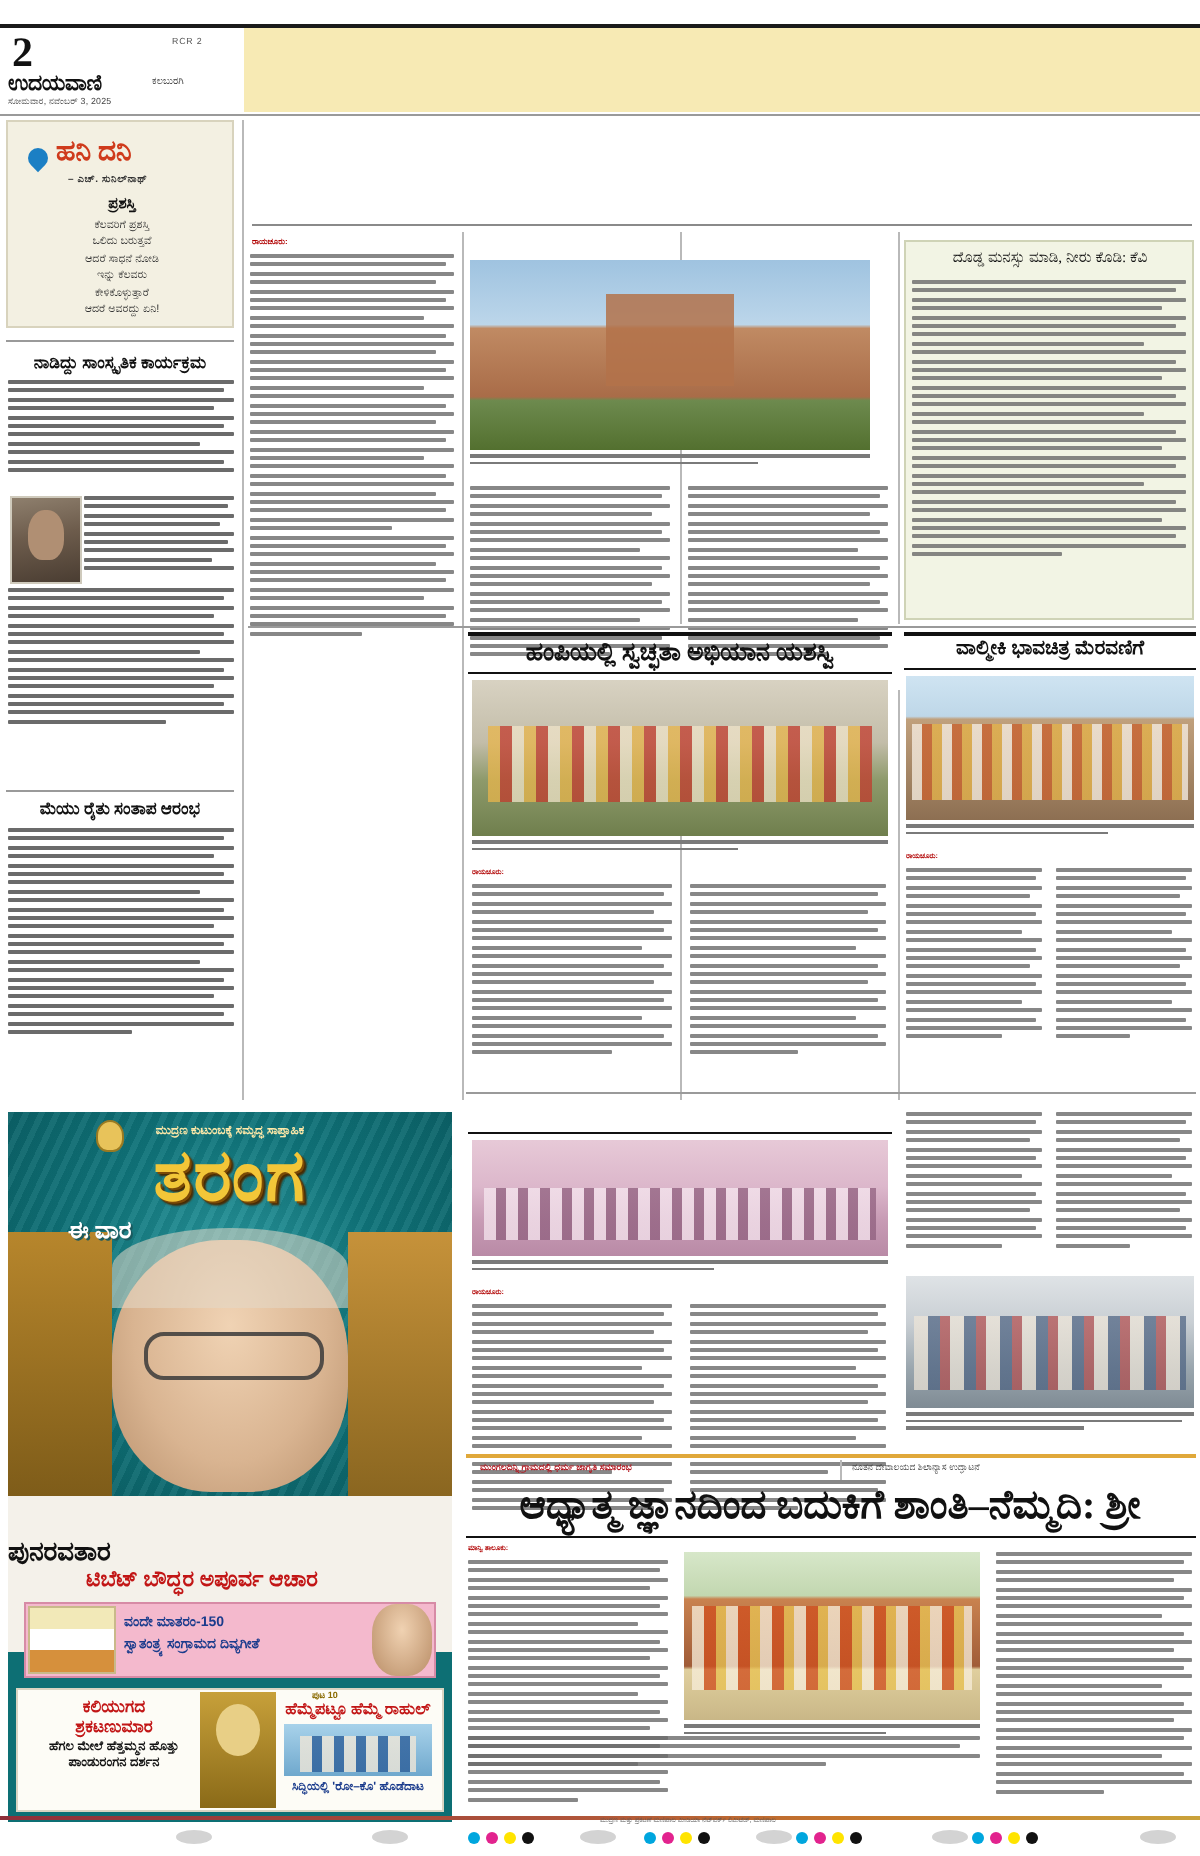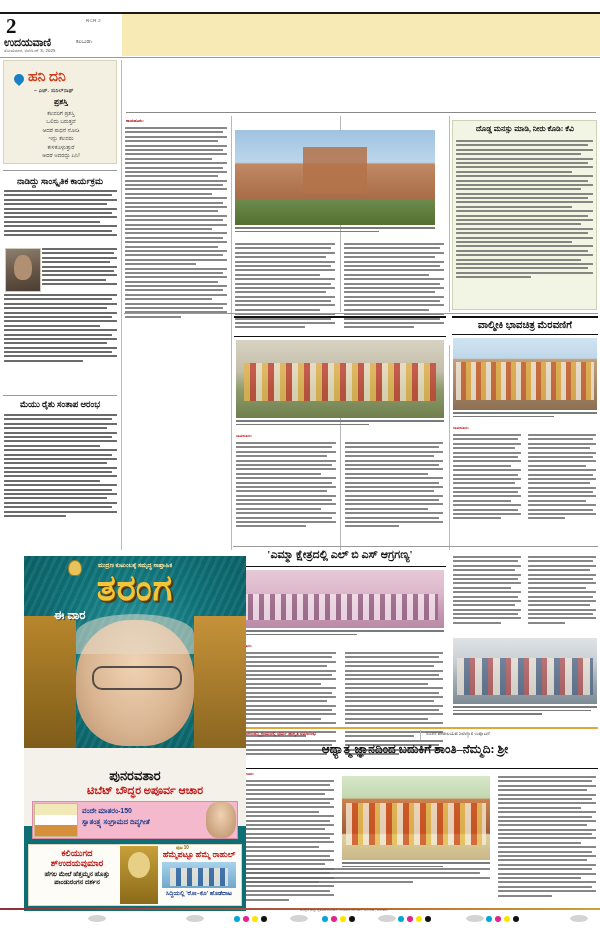--- a/index.html
+++ b/index.html
@@ -85,47 +85,47 @@
   .sec-rule-top{position:absolute;height:2px;background:#111;}
   .sec-rule-bot{position:absolute;height:1px;background:#111;}
 
   
   .lead-hl{position:absolute;left:126px;top:60px;width:470px;text-align:center;
            font-family:"Liberation Serif",serif;font-weight:bold;font-size:22px;line-height:26px;color:#111;letter-spacing:-.2px;}
   .lead-sub{position:absolute;left:126px;top:99px;width:470px;text-align:center;font-size:7.6px;font-weight:bold;color:#111;letter-spacing:-.1px;}
   .lead-subrule{position:absolute;left:126px;top:112px;width:470px;height:1px;background:#8a8a8a;}
 
   .box-tint{position:absolute;background:#f2f4e4;border:1px solid #cfd3b6;box-sizing:border-box;}
-  .box-title{position:absolute;font-family:"Liberation Serif",serif;font-weight:bold;color:#111;}
-
-  
-  .ad{position:absolute;left:4px;top:556px;width:222px;height:355px;background:#0d6f74;overflow:hidden;margin-left:20px;}
+  .box-title{position:absolute;font-family:"Liberation Serif",serif;font-weight:normal;color:#111;}
+
+  
+  .ad{position:absolute;left:4px;top:556px;width:222px;height:355px;background:#0d6f74;overflow:hidden;}
   .ad-top{position:absolute;left:0;top:0;width:222px;height:192px;
      background:radial-gradient(ellipse at 50% 42%,#2b9aa0 0%,#10757b 45%,#0a5c62 100%);}
   .ad-top:before{content:"";position:absolute;left:0;top:0;width:100%;height:100%;
      background:repeating-linear-gradient(115deg,rgba(255,255,255,.05) 0 3px,rgba(0,0,0,.05) 3px 7px);}
   .ad-kicker{position:absolute;left:0;top:6px;width:222px;text-align:center;font-size:6px;font-weight:bold;color:#ffe9a8;}
   .ad-emblem{position:absolute;left:44px;top:4px;width:12px;height:14px;border-radius:50% 50% 40% 40%;background:#e8c35a;border:1px solid #9a7a22;}
   .ad-logo{position:absolute;left:0;top:13px;width:222px;text-align:center;
      font-family:"Liberation Serif",serif;font-weight:bold;font-size:36px;line-height:38px;
      color:#f2c638;text-shadow:1px 1px 0 #7a4a07,2px 2px 1px #4a2a02;letter-spacing:1px;}
   .ad-week{position:absolute;left:30px;top:52px;font-family:"Liberation Serif",serif;font-weight:bold;font-size:12px;color:#ffffff;text-shadow:1px 1px 0 #1a5a5f;}
   .ad-face{position:absolute;left:52px;top:64px;width:118px;height:126px;border-radius:46% 46% 42% 42%;
      background:radial-gradient(ellipse at 50% 34%,#f0d3b4 0%,#d9b491 58%,#b8906c 100%);}
   .ad-face:before{content:"";position:absolute;left:16px;top:46px;width:86px;height:20px;border:2px solid #3a3a3a;border-radius:10px;opacity:.85;}
   .ad-face:after{content:"";position:absolute;left:0;top:-6px;width:118px;height:40px;border-radius:50% 50% 0 0;background:#e4d8c9;opacity:.55;}
   .ad-sidepanelL{position:absolute;left:0;top:60px;width:52px;height:132px;background:linear-gradient(to bottom,#b7862c,#7e5c19);}
   .ad-sidepanelR{position:absolute;right:0;top:60px;width:52px;height:132px;background:linear-gradient(to bottom,#c6923a,#8a6620);}
   .ad-mid{position:absolute;left:0;top:192px;width:222px;height:78px;background:#f4f1ea;}
   .ad-title1{position:absolute;left:0;top:190px;width:222px;text-align:center;
      font-family:"Liberation Serif",serif;font-weight:bold;font-size:22px;color:#d61b1b;text-shadow:1px 1px 0 #ffe9a0;}
-  .ad-title2{position:absolute;left:0;top:212px;width:222px;text-align:center;
+  .ad-title2{position:absolute;left:0;top:212px;width:222px;
      font-family:"Liberation Serif",serif;font-weight:bold;font-size:13px;color:#111;}
   .ad-title3{position:absolute;left:0;top:228px;width:194px;text-align:center;
-     font-family:"Liberation Serif",serif;font-weight:bold;font-size:11px;color:#c21616;padding-left:24px;}
+     font-family:"Liberation Serif",serif;font-weight:bold;font-size:11px;color:#c21616;}
   .ad-strip{position:absolute;left:8px;top:245px;width:206px;height:38px;background:#f4b9cd;border:1px solid #d78ba6;box-sizing:border-box;}
   .ad-flag{position:absolute;left:10px;top:247px;width:44px;height:34px;background:linear-gradient(to bottom,#f2e9b8 0 33%,#ffffff 33% 66%,#d6903c 66% 100%);border:1px solid #c9b98a;box-sizing:border-box;}
   .ad-strip-t1{position:absolute;left:58px;top:251px;width:120px;font-size:7px;font-weight:bold;color:#1a3b8c;}
   .ad-strip-t2{position:absolute;left:58px;top:262px;width:120px;font-size:7px;font-weight:bold;color:#1a3b8c;}
   .ad-strip-face{position:absolute;right:10px;top:246px;width:30px;height:36px;border-radius:40%;background:radial-gradient(ellipse at 50% 36%,#f0d2b2,#b98d66);}
   .ad-bot{position:absolute;left:4px;top:288px;width:214px;height:62px;background:#fdfcf6;border:1px solid #d9d4c2;box-sizing:border-box;}
   .ad-b1{position:absolute;left:10px;top:292px;width:86px;text-align:center;font-family:"Liberation Serif",serif;font-weight:bold;font-size:8.5px;line-height:10px;color:#c21616;}
   .ad-b1b{position:absolute;left:10px;top:314px;width:86px;text-align:center;font-size:6.5px;line-height:8px;font-weight:bold;color:#111;}
   .ad-idol{position:absolute;left:96px;top:290px;width:38px;height:58px;background:linear-gradient(to bottom,#c7a03a,#8a6a18);}
   .ad-idol:after{content:"";position:absolute;left:8px;top:6px;width:22px;height:26px;border-radius:50%;background:#e8cf86;}
@@ -394,20 +394,21 @@
       <div class="ln s3"></div>
     <div class="ln s1"></div>
       <div class="ln s2"></div>
       <div class="ln s1"></div>
       <div class="ln s6"></div>
   </div>
 
   <div class="hrule" style="left:124px;top:313px;width:474px;"></div>
 
   <div class="sec-rule-top" style="left:234px;top:316px;width:212px;"></div>
+  <div class="sec-head" style="left:234px;top:319px;width:212px;font-size:12.5px;">ಹಂಪಿಯಲ್ಲಿ ಸ್ವಚ್ಛತಾ ಅಭಿಯಾನ ಯಶಸ್ವಿ</div>
   <div class="sec-rule-bot" style="left:234px;top:336px;width:212px;"></div>
   <div class="photo ph-group" style="left:236px;top:340px;width:208px;height:78px;"></div>
   <div class="caption" style="left:236px;top:420px;width:208px;">
     <div class="ln" style="width:100%"></div>
       <div class="ln" style="width:64%"></div>
   </div>
   <div class="bullet-lead" style="left:236px;top:434px;font-size:3.6px;">ರಾಯಚೂರು:</div>
   <div class="txt" style="left:236px;top:442px;width:100px;">
     <div class="ln s1"></div>
       <div class="ln s2"></div>
@@ -502,21 +503,20 @@
       <div class="ln s1"></div>
       <div class="ln s4"></div>
     <div class="ln s1"></div>
       <div class="ln s2"></div>
       <div class="ln s1"></div>
       <div class="ln s6"></div>
   </div>
 
   <div class="hrule" style="left:233px;top:546px;width:365px;"></div>
 
-  <div class="sec-head" style="left:234px;top:548px;width:212px;font-size:11px;">'ಎಮ್ಮಾ ಕ್ಷೇತ್ರದಲ್ಲಿ ಎಲ್ ಬಿ ಎಸ್ ಆಗ್ರಗಣ್ಯ'</div>
   <div class="sec-rule-bot" style="left:234px;top:566px;width:212px;"></div>
   <div class="photo ph-stage" style="left:236px;top:570px;width:208px;height:58px;"></div>
   <div class="caption" style="left:236px;top:630px;width:208px;">
     <div class="ln" style="width:100%"></div>
       <div class="ln" style="width:58%"></div>
   </div>
   <div class="bullet-lead" style="left:236px;top:644px;font-size:3.6px;">ರಾಯಚೂರು:</div>
   <div class="txt" style="left:236px;top:652px;width:100px;">
     <div class="ln s1"></div>
       <div class="ln s2"></div>
@@ -610,21 +610,21 @@
     <div class="ln s1"></div>
       <div class="ln s2"></div>
       <div class="ln s1"></div>
       <div class="ln s6"></div>
   </div>
 
   <div class="thickrule" style="left:233px;top:727px;width:365px;background:#e0a83a;"></div>
   <div style="position:absolute;left:240px;top:731px;font-size:4.6px;font-weight:bold;color:#b3161f;">ಮುಂಗಲದಿನ್ನಿ ಗ್ರಾಮದಲ್ಲಿ ಧರ್ಮ ಜಾಗೃತಿ ಸಮಾರಂಭ</div>
   <div style="position:absolute;left:426px;top:731px;font-size:4.6px;color:#333;">ನೂತನ ದೇವಾಲಯದ ಶಿಲಾನ್ಯಾಸ ಉದ್ಘಾಟನೆ</div>
   <div class="vrule" style="left:420px;top:730px;height:10px;"></div>
-  <div class="sec-head" style="left:232px;top:742px;width:366px;font-size:12px;">ಆಧ್ಯಾತ್ಮ ಜ್ಞಾನದಿಂದ ಬದುಕಿಗೆ ಶಾಂತಿ–ನೆಮ್ಮದಿ: ಶ್ರೀ</div>
+  <div class="sec-head" style="left:232px;top:742px;width:366px;font-size:20px;">ಆಧ್ಯಾತ್ಮ ಜ್ಞಾನದಿಂದ ಬದುಕಿಗೆ ಶಾಂತಿ–ನೆಮ್ಮದಿ: ಶ್ರೀ</div>
   <div class="sec-rule-bot" style="left:233px;top:768px;width:365px;"></div>
 
   <div class="bullet-lead" style="left:234px;top:772px;font-size:3.6px;">ಮಾನ್ವಿ ತಾಲೂಕು:</div>
   <div class="txt" style="left:234px;top:780px;width:100px;">
     <div class="ln s1"></div>
       <div class="ln s2"></div>
       <div class="ln s1"></div>
       <div class="ln s3"></div>
     <div class="ln s1"></div>
       <div class="ln s2"></div>
@@ -711,21 +711,21 @@
 
     <div class="ad-strip"></div>
     <div class="ad-flag"></div>
     <div class="ad-strip-t1">ವಂದೇ ಮಾತರಂ-150</div>
     <div class="ad-strip-t2">ಸ್ವಾತಂತ್ರ್ಯ ಸಂಗ್ರಾಮದ ದಿವ್ಯಗೀತೆ</div>
     <div class="ad-strip-face"></div>
 
     <div class="ad-bot"></div>
     <div class="ad-b1">
       <div>ಕಲಿಯುಗದ</div>
-      <div>ಶ್ಉದಯವುಮಾರ</div>
+      <div>ಶ್ರಕಟಣುಮಾರ</div>
     </div>
     <div class="ad-b1b">ಹೆಗಲ ಮೇಲೆ ಹೆತ್ತಮ್ಮನ ಹೊತ್ತು ಪಾಂಡುರಂಗನ ದರ್ಶನ</div>
     <div class="ad-idol"></div>
     <div class="ad-b2tag">ಪುಟ 10</div>
     <div class="ad-b2">ಹೆಮ್ಮೆಪಟ್ಟೂ ಹೆಮ್ಮೆ ರಾಹುಲ್</div>
     <div class="ad-b2img"></div>
     <div class="ad-b2cap">ಸಿದ್ಧಿಯಲ್ಲಿ 'ರೋ–ಕೊ' ಹೊಡೆದಾಟ</div>
   </div>
 
   <div class="footline"></div>

